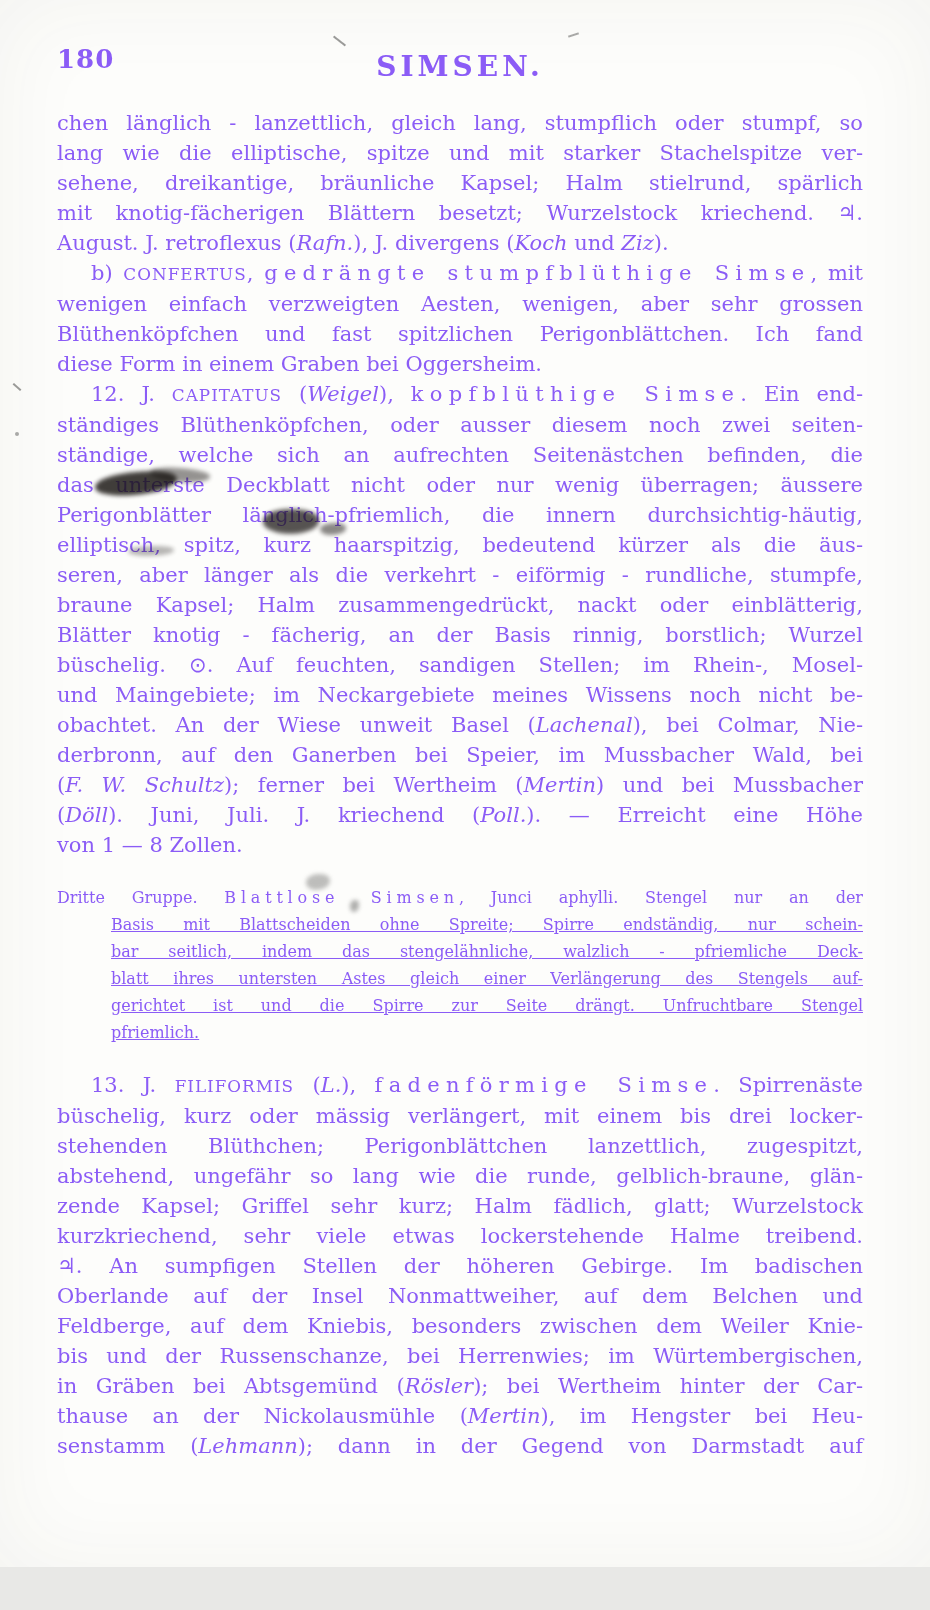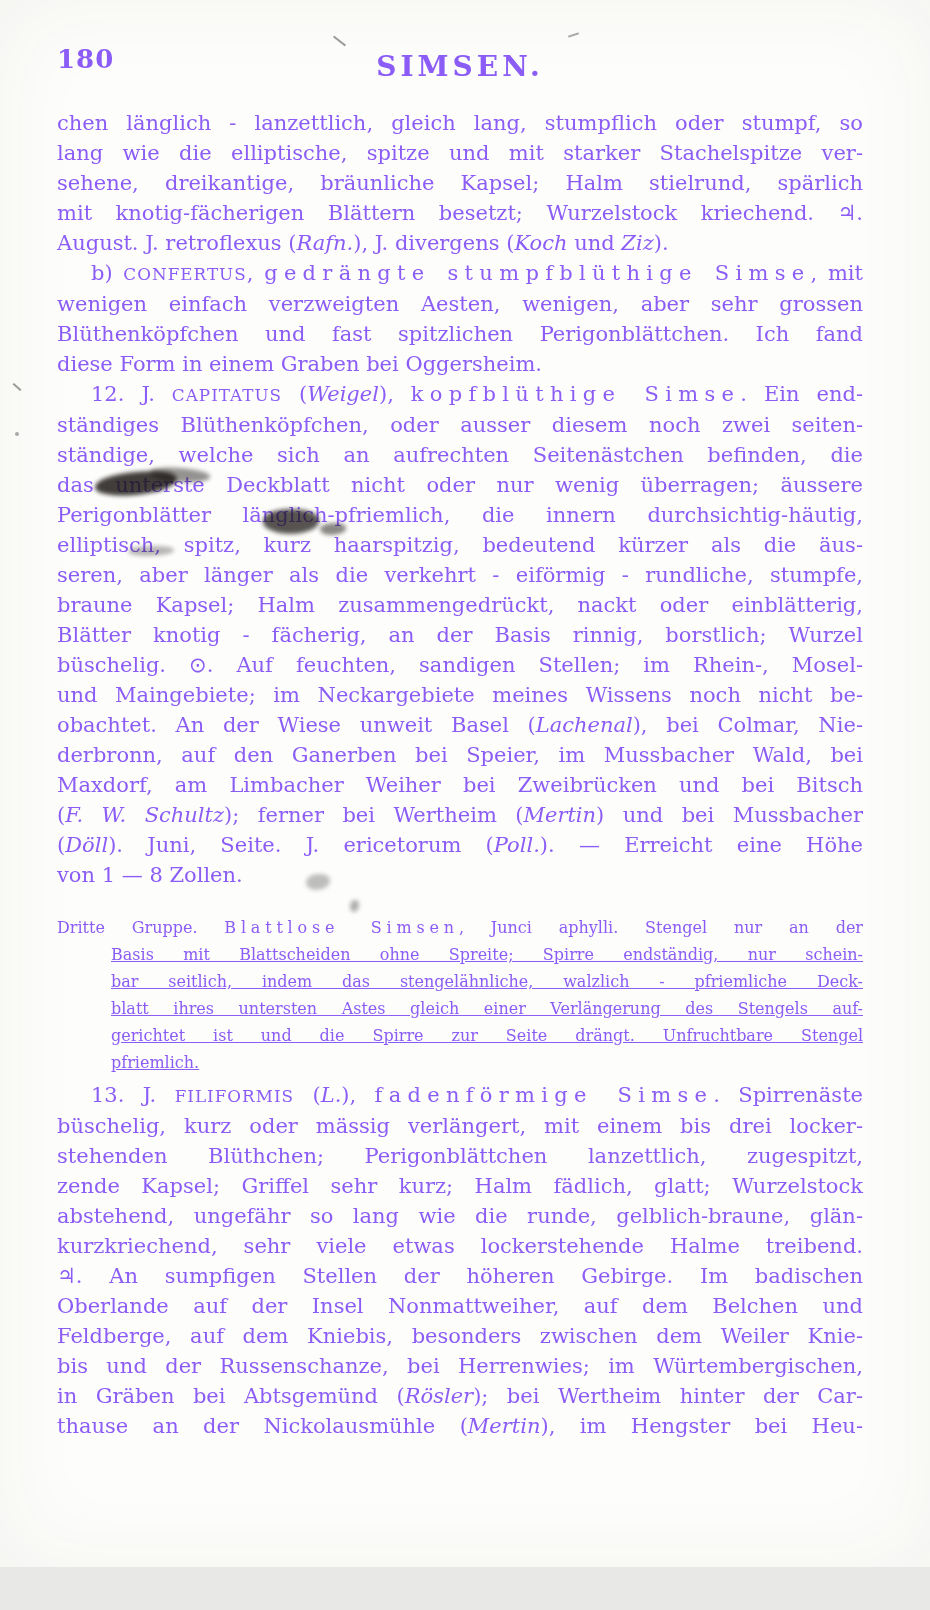--- a/index.html
+++ b/index.html
@@ -19,21 +19,21 @@
     font-size: 26px; font-weight: bold; letter-spacing: 1px;
   }
   .running-title {
     position: absolute; left: 0; right: 0; top: 8px;
     text-align: center;
     font-size: 28px; font-weight: bold; letter-spacing: 4px;
   }
   .text-block { position: absolute; top: 108px; left: 57px; width: 806px; }
   .paragraph.body { font-size: 21px; line-height: 30px; }
   .paragraph.group { font-size: 16px; line-height: 27px; margin-top: 24px; }
-  .paragraph.group + .paragraph.body { margin-top: 4px; }
+  .paragraph.group + .paragraph.body { margin-top: 24px; }
   .line { text-align: justify; text-align-last: justify; }
   .line.last { text-align-last: left; }
   .line.indent { text-indent: 34px; }
   .hanging .line + .line { padding-left: 54px; text-decoration: underline; }
   .seg-r  { }
   .seg-it { font-style: italic; }
   .seg-sc { font-size: 0.80em; letter-spacing: 0.06em; }
   .seg-sp { letter-spacing: 0.30em; }
   .seg-sym { font-family: "DejaVu Sans", sans-serif; }
   
@@ -81,46 +81,46 @@
         <div class="line"><span class="seg-r">das unterste Deckblatt nicht oder nur wenig überragen; äussere</span></div>
         <div class="line"><span class="seg-r">Perigonblätter länglich-pfriemlich, die innern durchsichtig-häutig,</span></div>
         <div class="line"><span class="seg-r">elliptisch, spitz, kurz haarspitzig, bedeutend kürzer als die äus-</span></div>
         <div class="line"><span class="seg-r">seren, aber länger als die verkehrt - eiförmig - rundliche, stumpfe,</span></div>
         <div class="line"><span class="seg-r">braune Kapsel; Halm zusammengedrückt, nackt oder einblätterig,</span></div>
         <div class="line"><span class="seg-r">Blätter knotig - fächerig, an der Basis rinnig, borstlich; Wurzel</span></div>
         <div class="line"><span class="seg-r">büschelig. </span><span class="seg-sym">⊙</span><span class="seg-r">. Auf feuchten, sandigen Stellen; im Rhein-, Mosel-</span></div>
         <div class="line"><span class="seg-r">und Maingebiete; im Neckargebiete meines Wissens noch nicht be-</span></div>
         <div class="line"><span class="seg-r">obachtet. An der Wiese unweit Basel (</span><span class="seg-it">Lachenal</span><span class="seg-r">), bei Colmar, Nie-</span></div>
         <div class="line"><span class="seg-r">derbronn, auf den Ganerben bei Speier, im Mussbacher Wald, bei</span></div>
-        <div class="line"><span class="seg-r">Maxdorf, am Limbacher Weiher bei Zweibrücken und bei Bitsch</span></div>
         <div class="line"><span class="seg-r">(</span><span class="seg-it">F. W. Schultz</span><span class="seg-r">); ferner bei Wertheim (</span><span class="seg-it">Mertin</span><span class="seg-r">) und bei Mussbacher</span></div>
-        <div class="line"><span class="seg-r">(</span><span class="seg-it">Döll</span><span class="seg-r">). Juni, Seite. J. ericetorum (</span><span class="seg-it">Poll.</span><span class="seg-r">). — Erreicht eine Höhe</span></div>
+        <div class="line"><span class="seg-r">(</span><span class="seg-it">Döll</span><span class="seg-r">). Juni, Juli. J. kriechend (</span><span class="seg-it">Poll.</span><span class="seg-r">). — Erreicht eine Höhe</span></div>
         <div class="line last"><span class="seg-r">von 1 — 8 Zollen.</span></div>
       </div>
       <div class="paragraph group hanging">
         <div class="line"><span class="seg-r">Dritte Gruppe. </span><span class="seg-sp">Blattlose Simsen</span><span class="seg-r">, Junci aphylli. Stengel nur an der</span></div>
         <div class="line"><span class="seg-r">Basis mit Blattscheiden ohne Spreite; Spirre endständig, nur schein-</span></div>
         <div class="line"><span class="seg-r">bar seitlich, indem das stengelähnliche, walzlich - pfriemliche Deck-</span></div>
         <div class="line"><span class="seg-r">blatt ihres untersten Astes gleich einer Verlängerung des Stengels auf-</span></div>
         <div class="line"><span class="seg-r">gerichtet ist und die Spirre zur Seite drängt. Unfruchtbare Stengel</span></div>
         <div class="line last"><span class="seg-r">pfriemlich.</span></div>
       </div>
       <div class="paragraph body">
         <div class="line indent"><span class="seg-r">13. J. </span><span class="seg-sc">FILIFORMIS</span><span class="seg-r"> (</span><span class="seg-it">L.</span><span class="seg-r">), </span><span class="seg-sp">fadenförmige Simse</span><span class="seg-r">. Spirrenäste</span></div>
         <div class="line"><span class="seg-r">büschelig, kurz oder mässig verlängert, mit einem bis drei locker-</span></div>
         <div class="line"><span class="seg-r">stehenden Blüthchen; Perigonblättchen lanzettlich, zugespitzt,</span></div>
+        <div class="line"><span class="seg-r">abstehend, ungefähr so lang wie die runde, gelblich-braune, glän-</span></div>
         <div class="line"><span class="seg-r">zende Kapsel; Griffel sehr kurz; Halm fädlich, glatt; Wurzelstock</span></div>
-        <div class="line"><span class="seg-r">abstehend, ungefähr so lang wie die runde, gelblich-braune, glän-</span></div>
         <div class="line"><span class="seg-r">kurzkriechend, sehr viele etwas lockerstehende Halme treibend.</span></div>
         <div class="line"><span class="seg-sym">♃</span><span class="seg-r">. An sumpfigen Stellen der höheren Gebirge. Im badischen</span></div>
         <div class="line"><span class="seg-r">Oberlande auf der Insel Nonmattweiher, auf dem Belchen und</span></div>
         <div class="line"><span class="seg-r">Feldberge, auf dem Kniebis, besonders zwischen dem Weiler Knie-</span></div>
         <div class="line"><span class="seg-r">bis und der Russenschanze, bei Herrenwies; im Würtembergischen,</span></div>
         <div class="line"><span class="seg-r">in Gräben bei Abtsgemünd (</span><span class="seg-it">Rösler</span><span class="seg-r">); bei Wertheim hinter der Car-</span></div>
         <div class="line"><span class="seg-r">thause an der Nickolausmühle (</span><span class="seg-it">Mertin</span><span class="seg-r">), im Hengster bei Heu-</span></div>
+        <div class="line"><span class="seg-r">senstamm (</span><span class="seg-it">Lehmann</span><span class="seg-r">); dann in der Gegend von Darmstadt auf</span></div>
       </div>
     </div>
 
   <div class="smudge sm1"></div>
   <div class="smudge sm1b"></div>
   <div class="smudge sm2"></div>
   <div class="smudge sm2b"></div>
   <div class="smudge sm3"></div>
   <div class="smudge sm4"></div>
   <div class="smudge sm5"></div>

